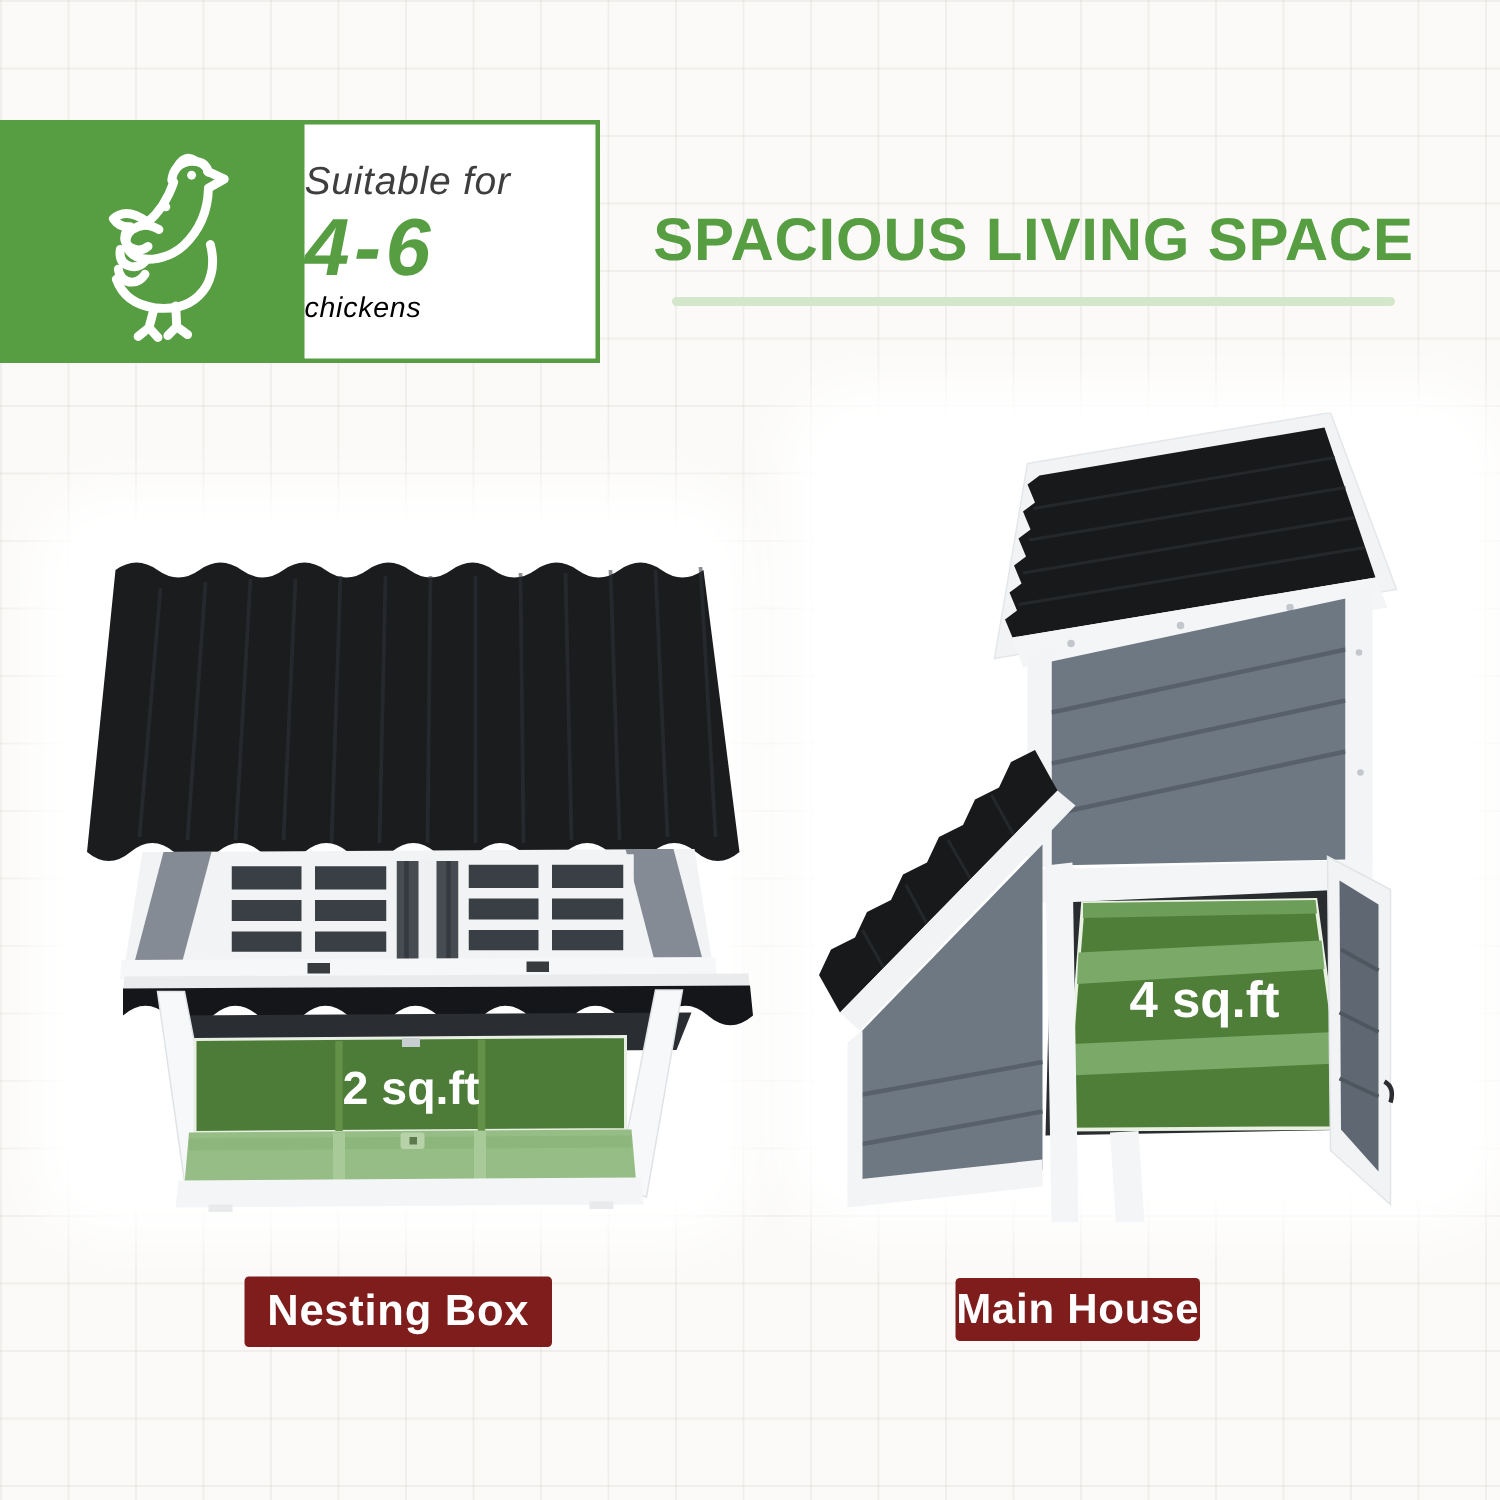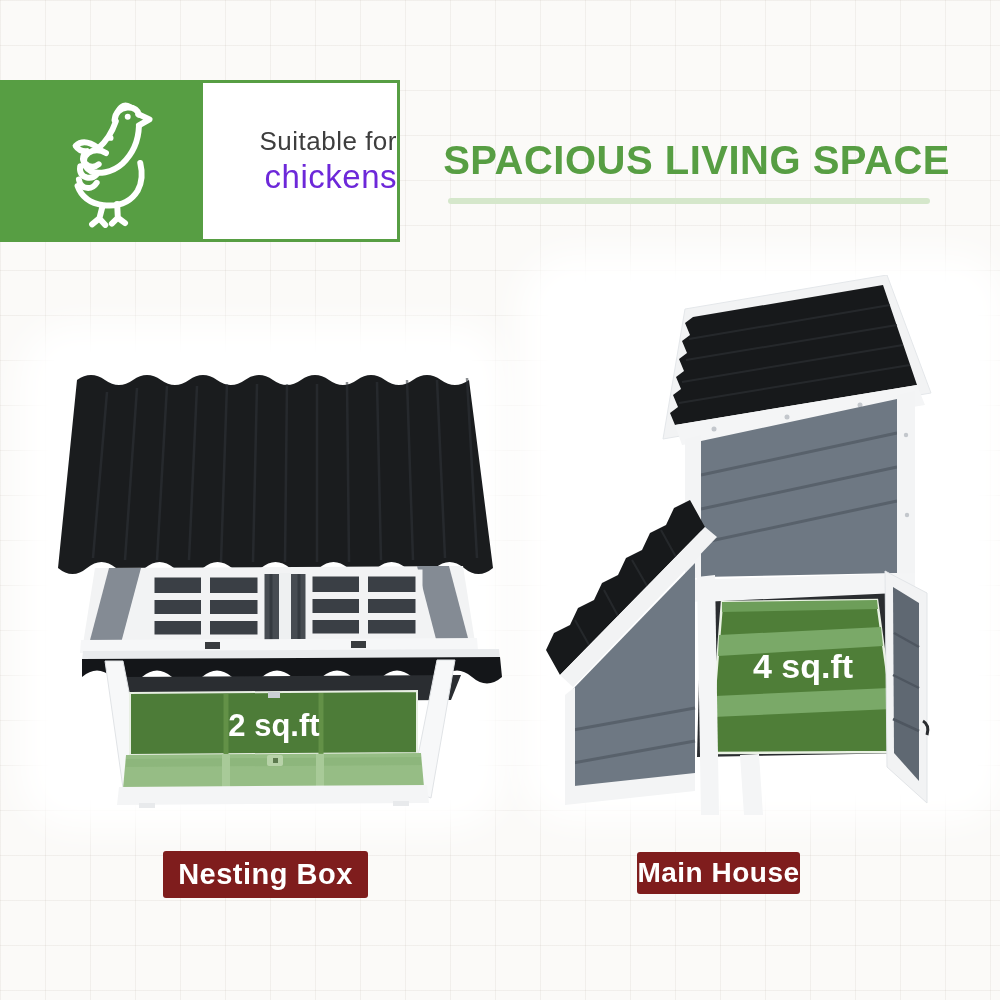--- a/index.html
+++ b/index.html
@@ -26,31 +26,32 @@
 
   
   .capacity-badge{ position:absolute; left:0; top:80px; display:flex; }
   .chicken-tile{
     width:200px; height:162px; background:#579e43;
     display:flex; align-items:center; justify-content:center;
   }
   .capacity-info{
     width:200px; height:162px; box-sizing:border-box;
     background:#ffffff; border:3px solid #579e43;
-    display:flex; flex-direction:column; align-items:flex-end; justify-content:center;
+    display:flex; flex-direction:column; align-items:flex-start; justify-content:center;
     gap:1px;
+    font-style:italic;
   }
   .capacity-prefix{ font-size:26px; color:#3e3e3e; letter-spacing:.5px; }
   .capacity-range{ font-size:54px; font-weight:700; color:#579e43; letter-spacing:3px; line-height:1.05; }
-  .capacity-suffix{ font-size:33px; color:#6d28d9; letter-spacing:.5px; }
+  .capacity-suffix{ font-size:19px; color:#000000; letter-spacing:.5px; }
 
   
   .section-title{
     position:absolute; left:428px; top:138px; width:522px;
-    text-align:right; font-size:40px; font-weight:700;
+    text-align:center; font-size:40px; font-weight:700;
     color:#579e43; letter-spacing:.5px; white-space:nowrap;
   }
   .title-underline{
     position:absolute; left:448px; top:198px; width:482px; height:6px;
     background:#d5e7cb; border-radius:3px;
   }
 
   
   .figure-left{ position:absolute; left:55px; top:362px; width:450px; height:448px; }
   .figure-right{ position:absolute; left:535px; top:275px; width:460px; height:540px; }
@@ -92,20 +93,21 @@
         <path d="M66,138 q9,25 39,29 q36,4 52,-22 q10,-18 4,-42"></path>
         <path d="M104,168 l-5,19 l-11,9 M99,187 l9,10"></path>
         <path d="M126,165 l1,21 l-9,9 M127,186 l11,8"></path>
       </g>
       <circle cx="142" cy="33" r="4.5" fill="#ffffff"></circle>
       <circle cx="116" cy="65" r="4.5" fill="#ffffff"></circle>
     </svg>
   </div>
   <div class="capacity-info">
     <div class="capacity-prefix">Suitable for</div>
+    <div class="capacity-range">4-6</div>
     <div class="capacity-suffix">chickens</div>
   </div>
 </div>
 
 <div class="section-title">SPACIOUS LIVING SPACE</div>
 <div class="title-underline"></div>
 
 <svg class="figure-left" viewBox="0 0 450 448">
 
   <g>

